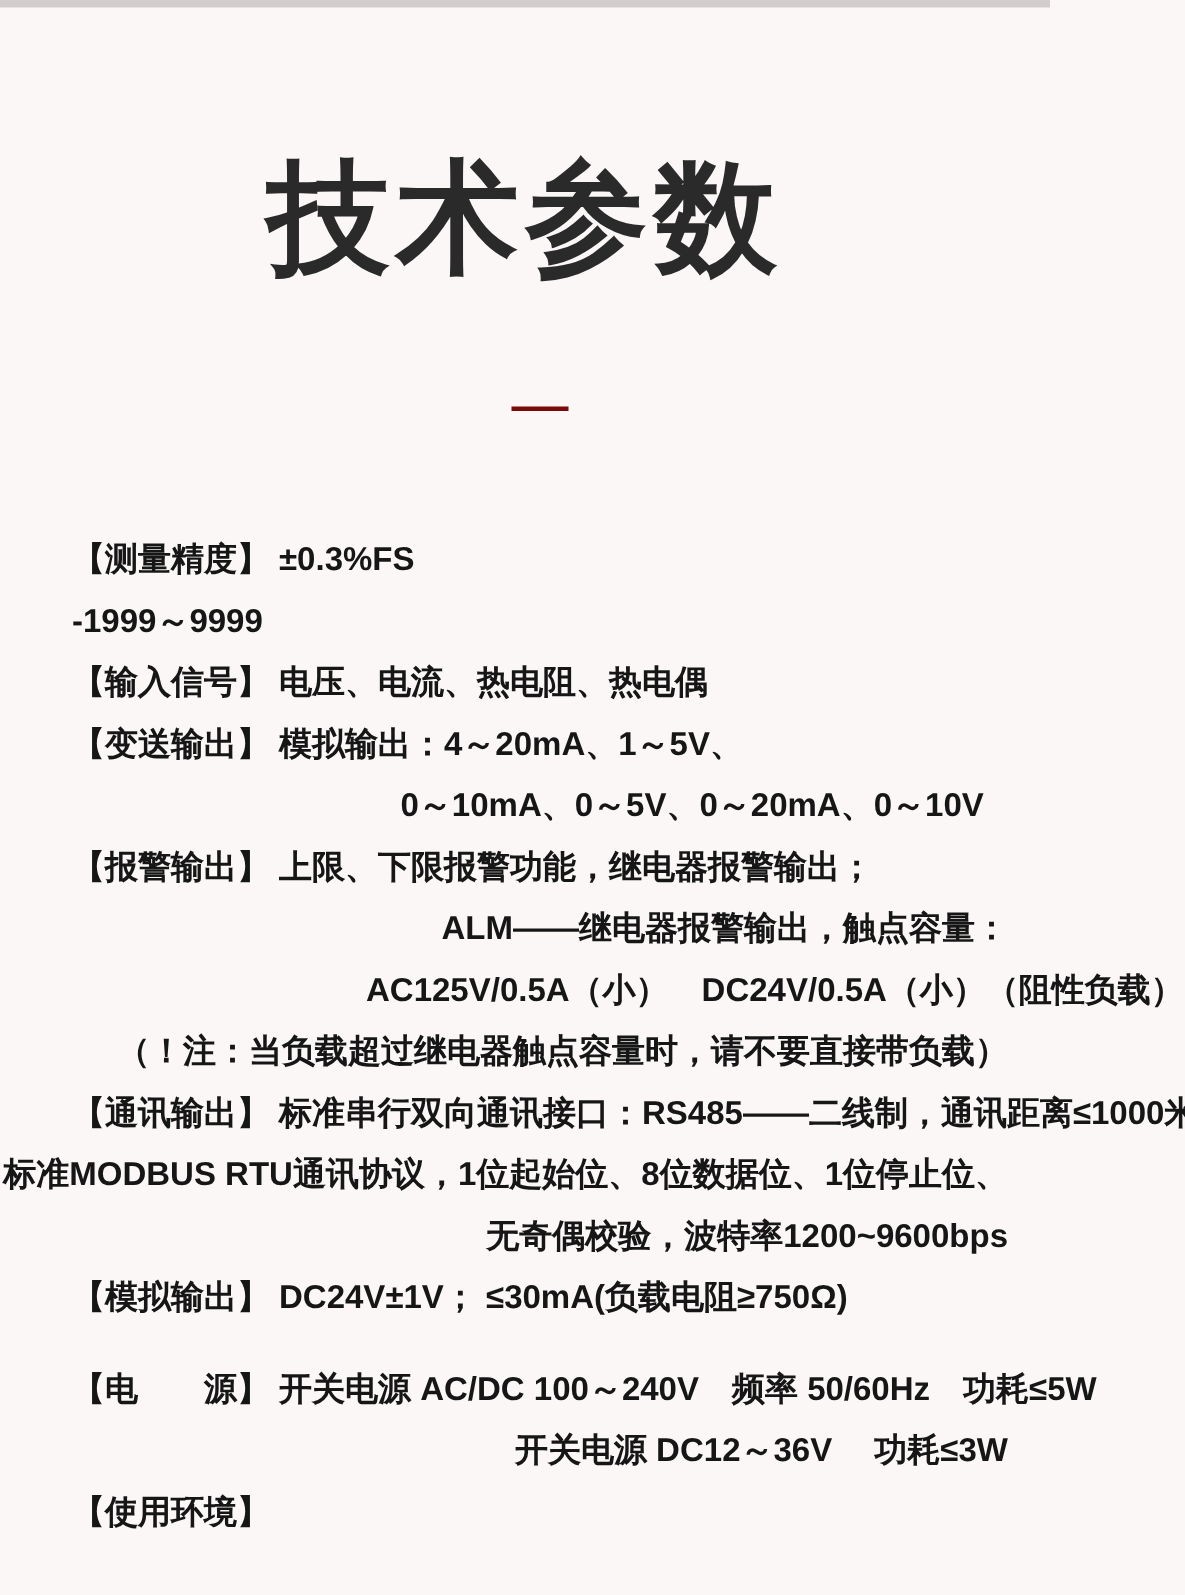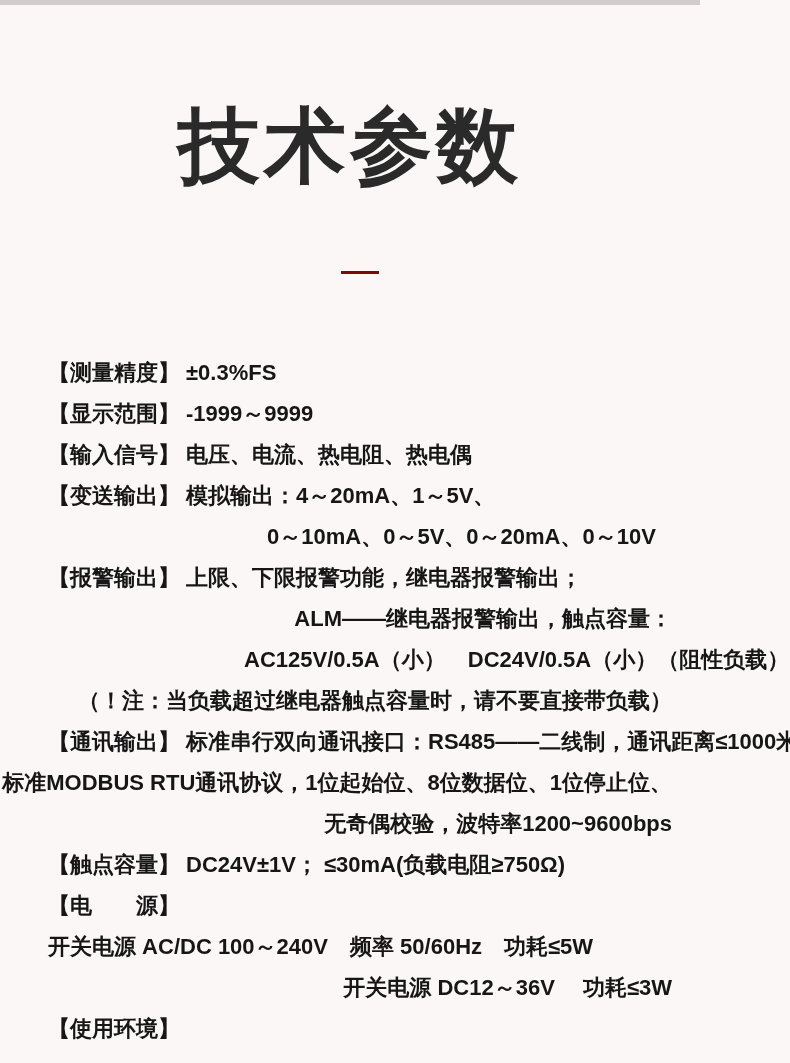--- a/index.html
+++ b/index.html
@@ -57,42 +57,41 @@
   .spec-label {
     flex: 0 0 auto;
     margin-right: 6px;
   }
   .spec-value {
     flex: 0 1 auto;
   }
   .indent-1 { padding-left: 117px; justify-content: flex-end; }
   .indent-2 { padding-left: 196px; }
   .indent-3 { padding-left: 219px; }
-  .gap-top  { margin-top: 0; flex-direction: column; }
+  .gap-top  { margin-top: 20px; }
 </style>
 </head>
 <body>
 
 <div class="page">
 
   <div class="top-strip"></div>
 
   <h1 class="page-title">技术参数</h1>
 
   <div class="title-underline"></div>
 
   <div class="spec-list">
 
     <div class="spec-row">
       <span class="spec-label">【测量精度】</span>
       <span class="spec-value">±0.3%FS</span>
     </div>
 
     <div class="spec-row">
-      <span class="spec-label">【显示范围】</span>
       <span class="spec-value">-1999～9999</span>
     </div>
 
     <div class="spec-row">
       <span class="spec-label">【输入信号】</span>
       <span class="spec-value">电压、电流、热电阻、热电偶</span>
     </div>
 
     <div class="spec-row">
       <span class="spec-label">【变送输出】</span>
@@ -128,21 +127,21 @@
 
     <div class="spec-row indent-1">
       <span class="spec-value">标准MODBUS RTU通讯协议，1位起始位、8位数据位、1位停止位、</span>
     </div>
 
     <div class="spec-row indent-1">
       <span class="spec-value">无奇偶校验，波特率1200~9600bps</span>
     </div>
 
     <div class="spec-row">
-      <span class="spec-label">【触点容量】</span>
+      <span class="spec-label">【模拟输出】</span>
       <span class="spec-value">DC24V±1V； ≤30mA(负载电阻≥750Ω)</span>
     </div>
 
     <div class="spec-row gap-top">
       <span class="spec-label">【电　　源】</span>
       <span class="spec-value">开关电源 AC/DC 100～240V　频率 50/60Hz　功耗≤5W</span>
     </div>
 
     <div class="spec-row indent-1">
       <span class="spec-value">开关电源 DC12～36V　 功耗≤3W</span>

